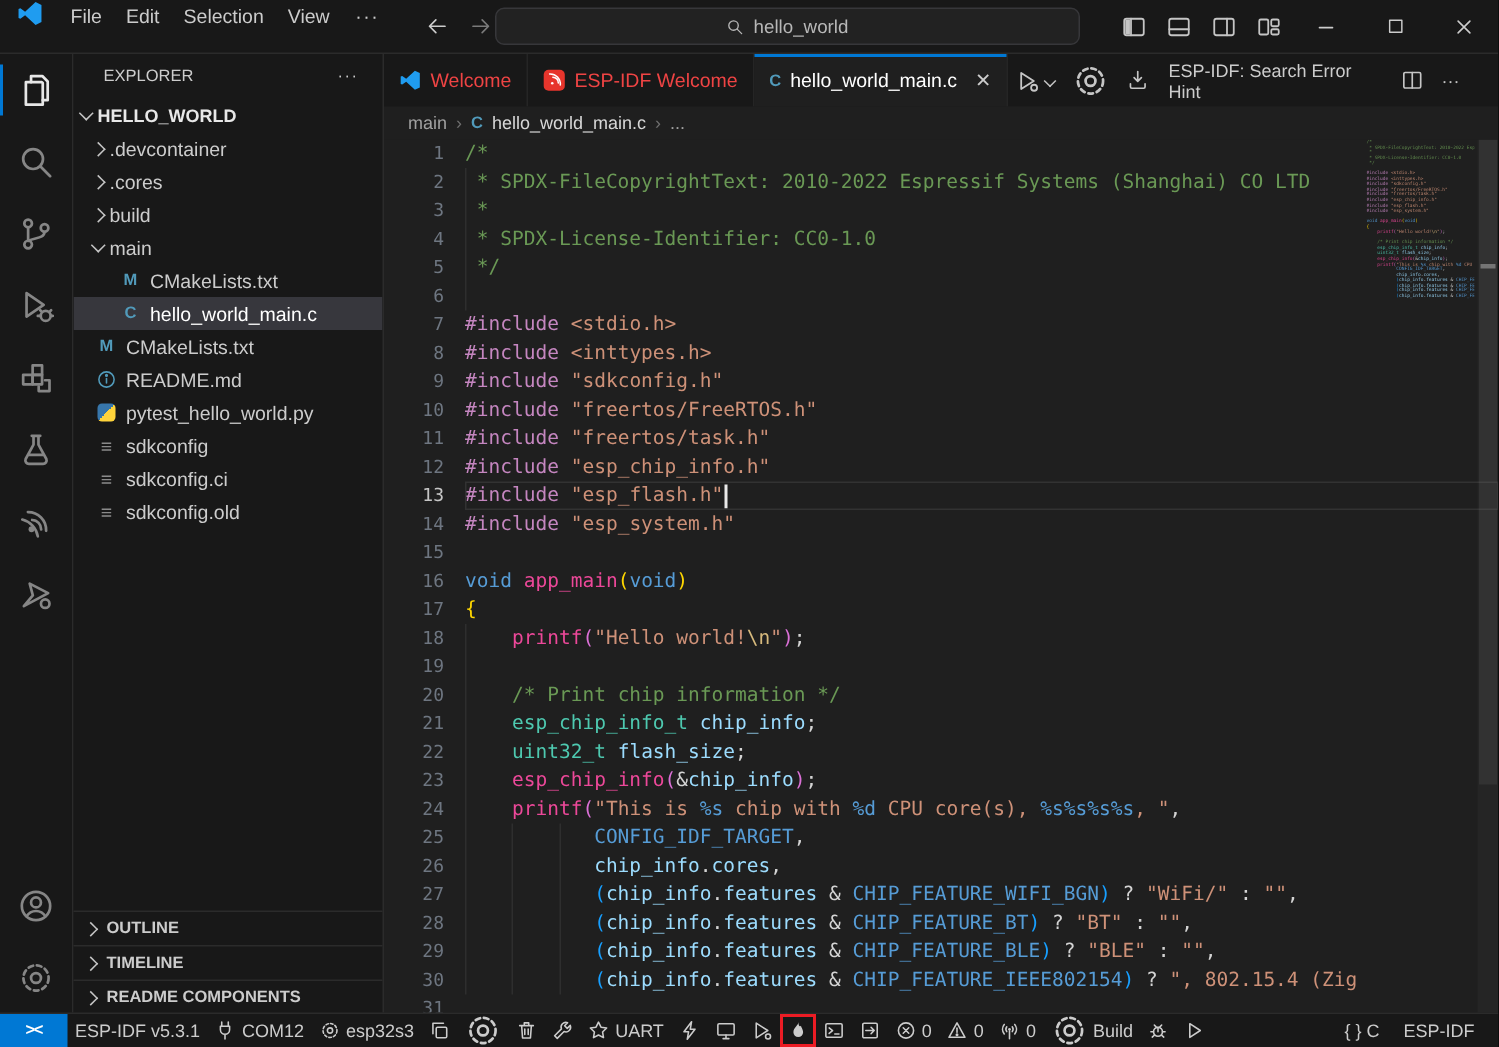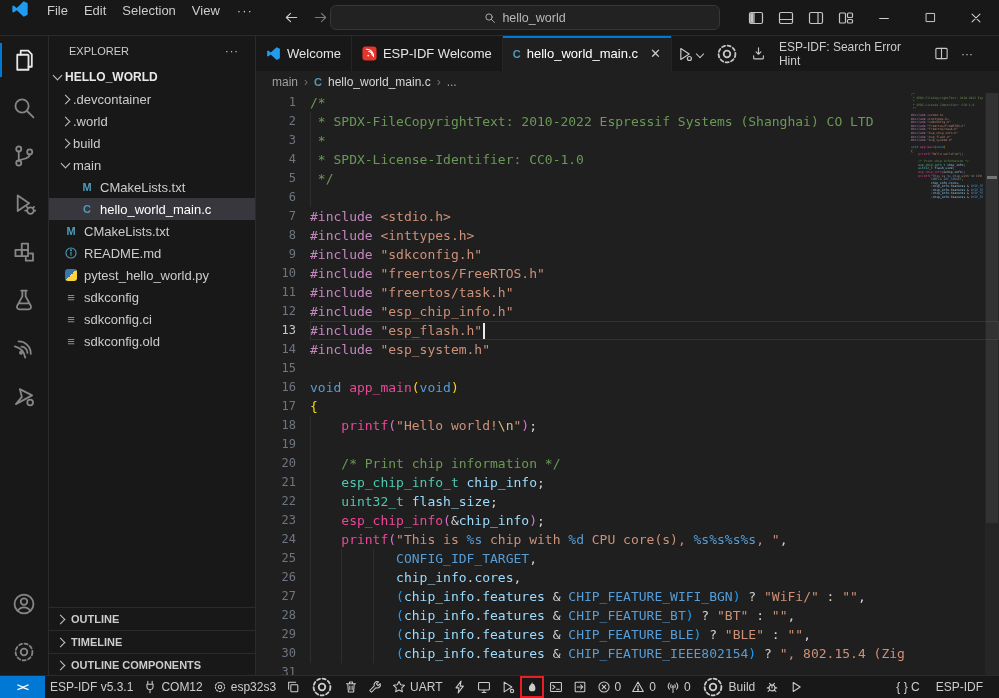--- a/index.html
+++ b/index.html
@@ -48,21 +48,21 @@
   .ficon.letter{color:#519aba}
   .ficon.py{width:12px;height:12px;border-radius:3px;background:linear-gradient(135deg,#3776ab 0 50%,#ffd43b 50% 100%);margin:0 7px 0 2px}
   .ficon.cfg{color:#8a8a8a;font-size:13px}
   .ficon.inf{color:#519aba}
   .sb-section{height:22px;border-top:1px solid #2b2b2b;display:flex;align-items:center;font-size:11px;font-weight:bold;color:#cccccc}
   .sb-section .chev{width:22px;display:flex;justify-content:center}
 
   
   .editor{position:absolute;top:36px;left:256px;right:0;bottom:22px;background:#1f1f1f;}
   .tabbar{position:absolute;top:0;left:0;right:0;height:35px;background:#181818;display:flex;align-items:stretch;}
-  .tab{display:flex;align-items:center;gap:6px;padding:0 10px;font-size:13px;color:#e5e5e5;
+  .tab{display:flex;align-items:center;gap:6px;padding:0 10px;font-size:13px;color:#ef4444;
        background:#181818;border-right:1px solid #252525;position:relative;white-space:nowrap}
   .tab.active{background:#1f1f1f;color:#ffffff;}
   .tab.active::before{content:"";position:absolute;top:0;left:0;right:0;height:2px;background:#0078d4}
   .tab .close{margin-left:6px;color:#cccccc;font-size:13px}
   .tab-actions{margin-left:auto;display:flex;align-items:center;gap:2px;padding-right:21px;color:#c5c5c5;font-size:12px}
   .ta-icon{padding:4px 5px;display:flex;align-items:center;gap:2px}
   .ta-label{padding:0 6px;color:#cccccc}
   .dd-chev{width:5px;height:5px;border-right:1.2px solid #c5c5c5;border-bottom:1.2px solid #c5c5c5;transform:rotate(45deg);margin-left:2px}
 
   .breadcrumb{position:absolute;top:35px;left:0;right:0;height:22px;display:flex;align-items:center;
@@ -266,21 +266,21 @@
         <div class="trow" style="padding-left: 8px;">
           <span class="chev">
             <span class="chevron right"></span>
           </span>
           <span>.devcontainer</span>
         </div>
         <div class="trow" style="padding-left: 8px;">
           <span class="chev">
             <span class="chevron right"></span>
           </span>
-          <span>.world</span>
+          <span>.cores</span>
         </div>
         <div class="trow" style="padding-left: 8px;">
           <span class="chev">
             <span class="chevron right"></span>
           </span>
           <span>build</span>
         </div>
         <div class="trow" style="padding-left: 8px;">
           <span class="chev">
             <span class="chevron down" style="margin-top:-3px"></span>
@@ -336,21 +336,21 @@
         <div class="sb-section">
           <span class="chev">
             <span class="chevron right"></span>
           </span>
           <span>TIMELINE</span>
         </div>
         <div class="sb-section">
           <span class="chev">
             <span class="chevron right"></span>
           </span>
-          <span>OUTLINE COMPONENTS</span>
+          <span>README COMPONENTS</span>
         </div>
       </div>
   </div>
 
   <div class="editor">
     <div class="tabbar" id="tabbar">
         <div class="tab">
           <span>
             <svg width="15" height="15" viewBox="0 0 16 16">
               <path d="M11.3 1.2L5.1 7 2.3 4.9l-1.1.5v5.2l1.1.5L5.1 9l6.2 5.8 3.5-1.7V2.9z" fill="#1f9cf0"></path>

